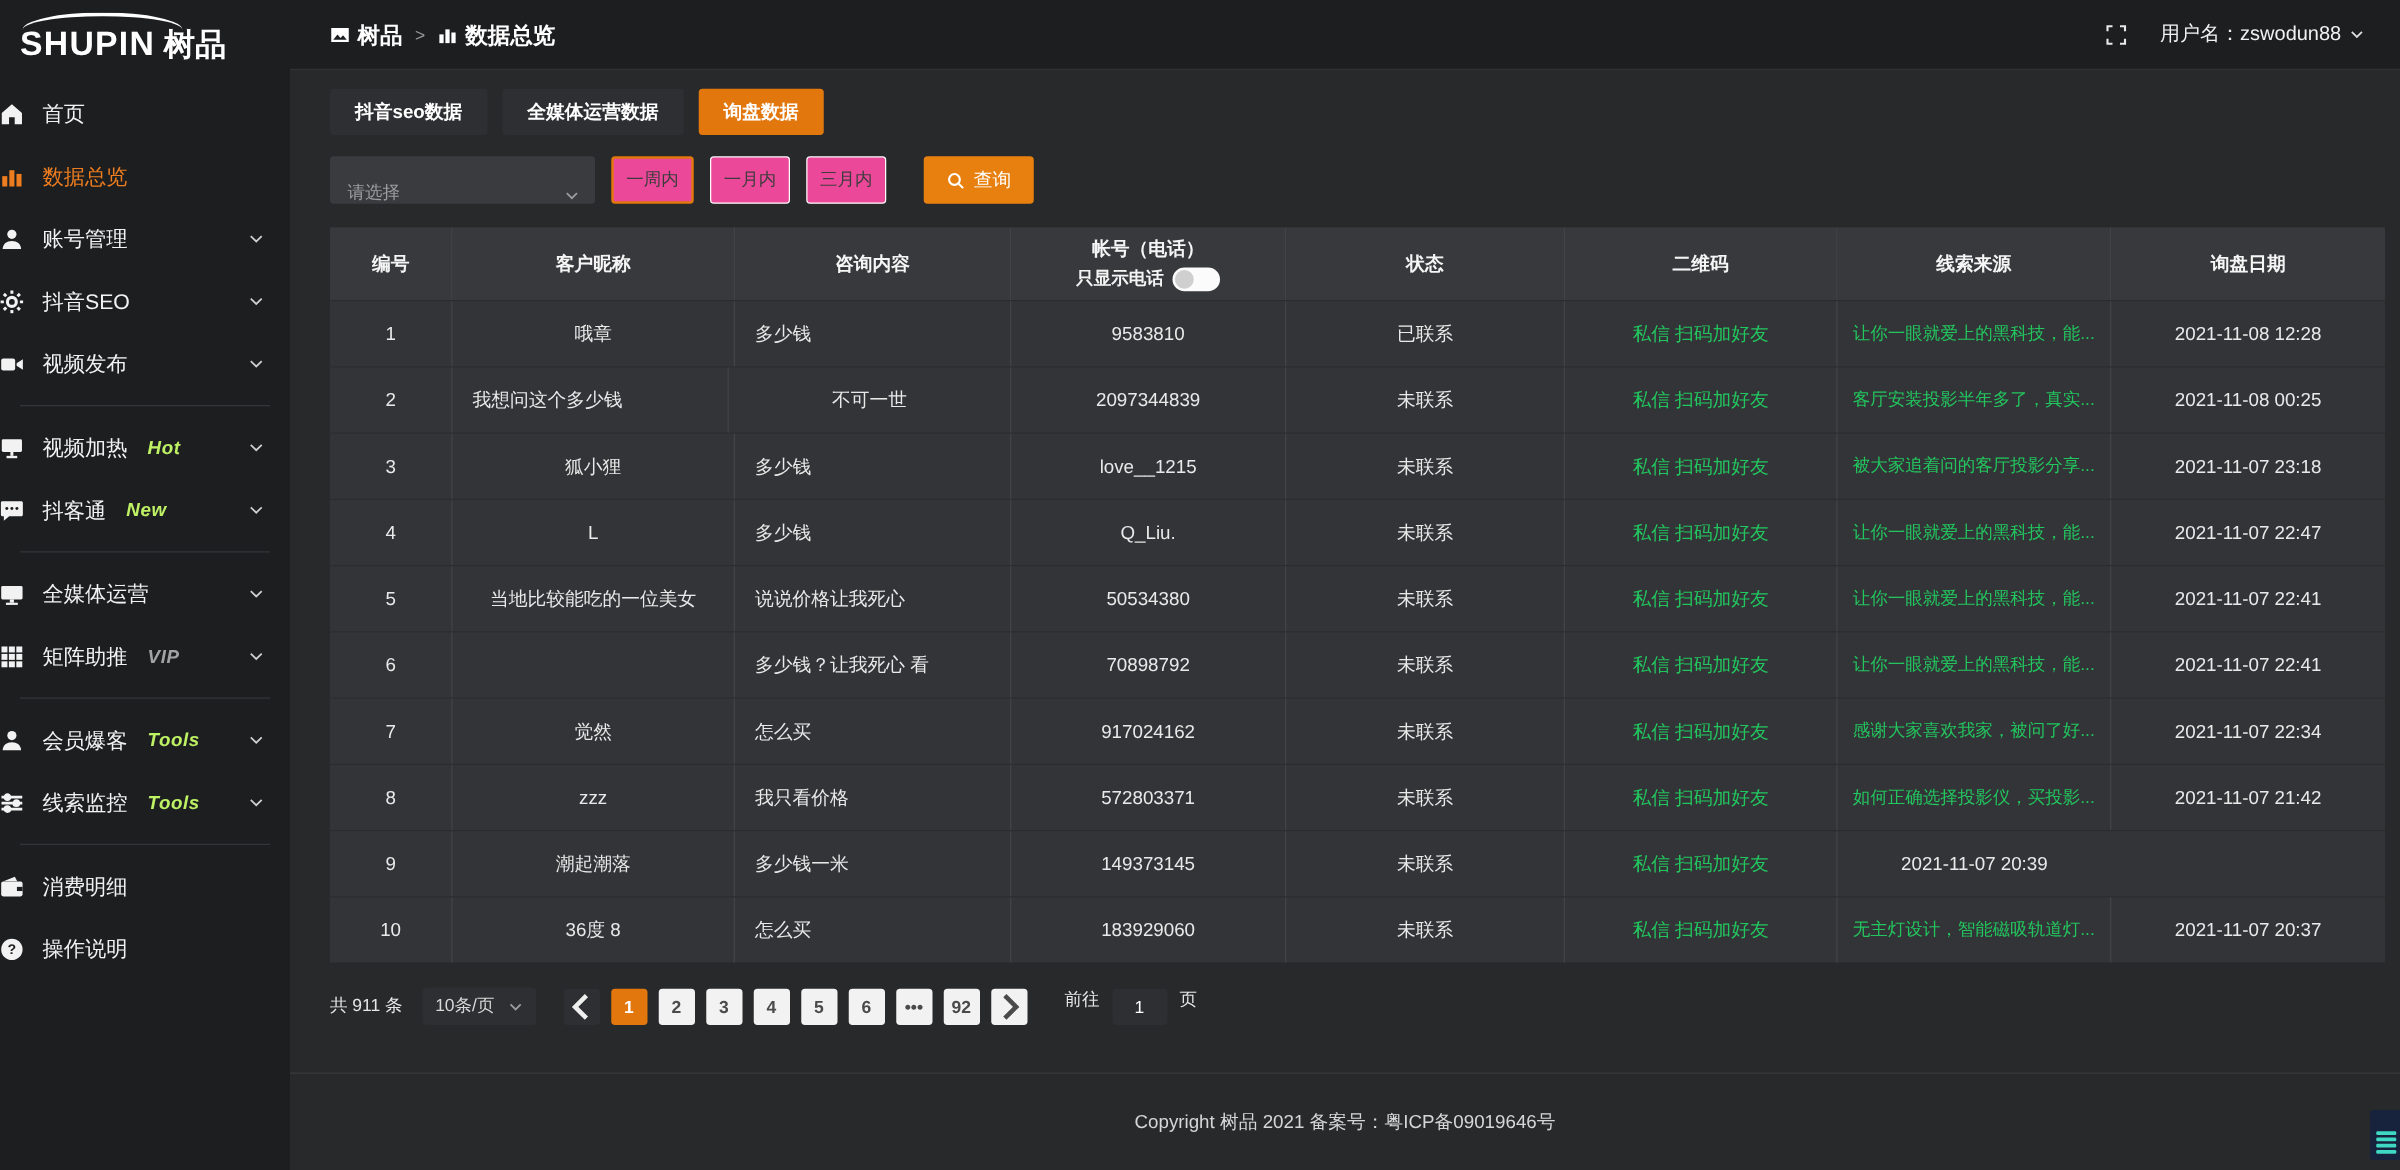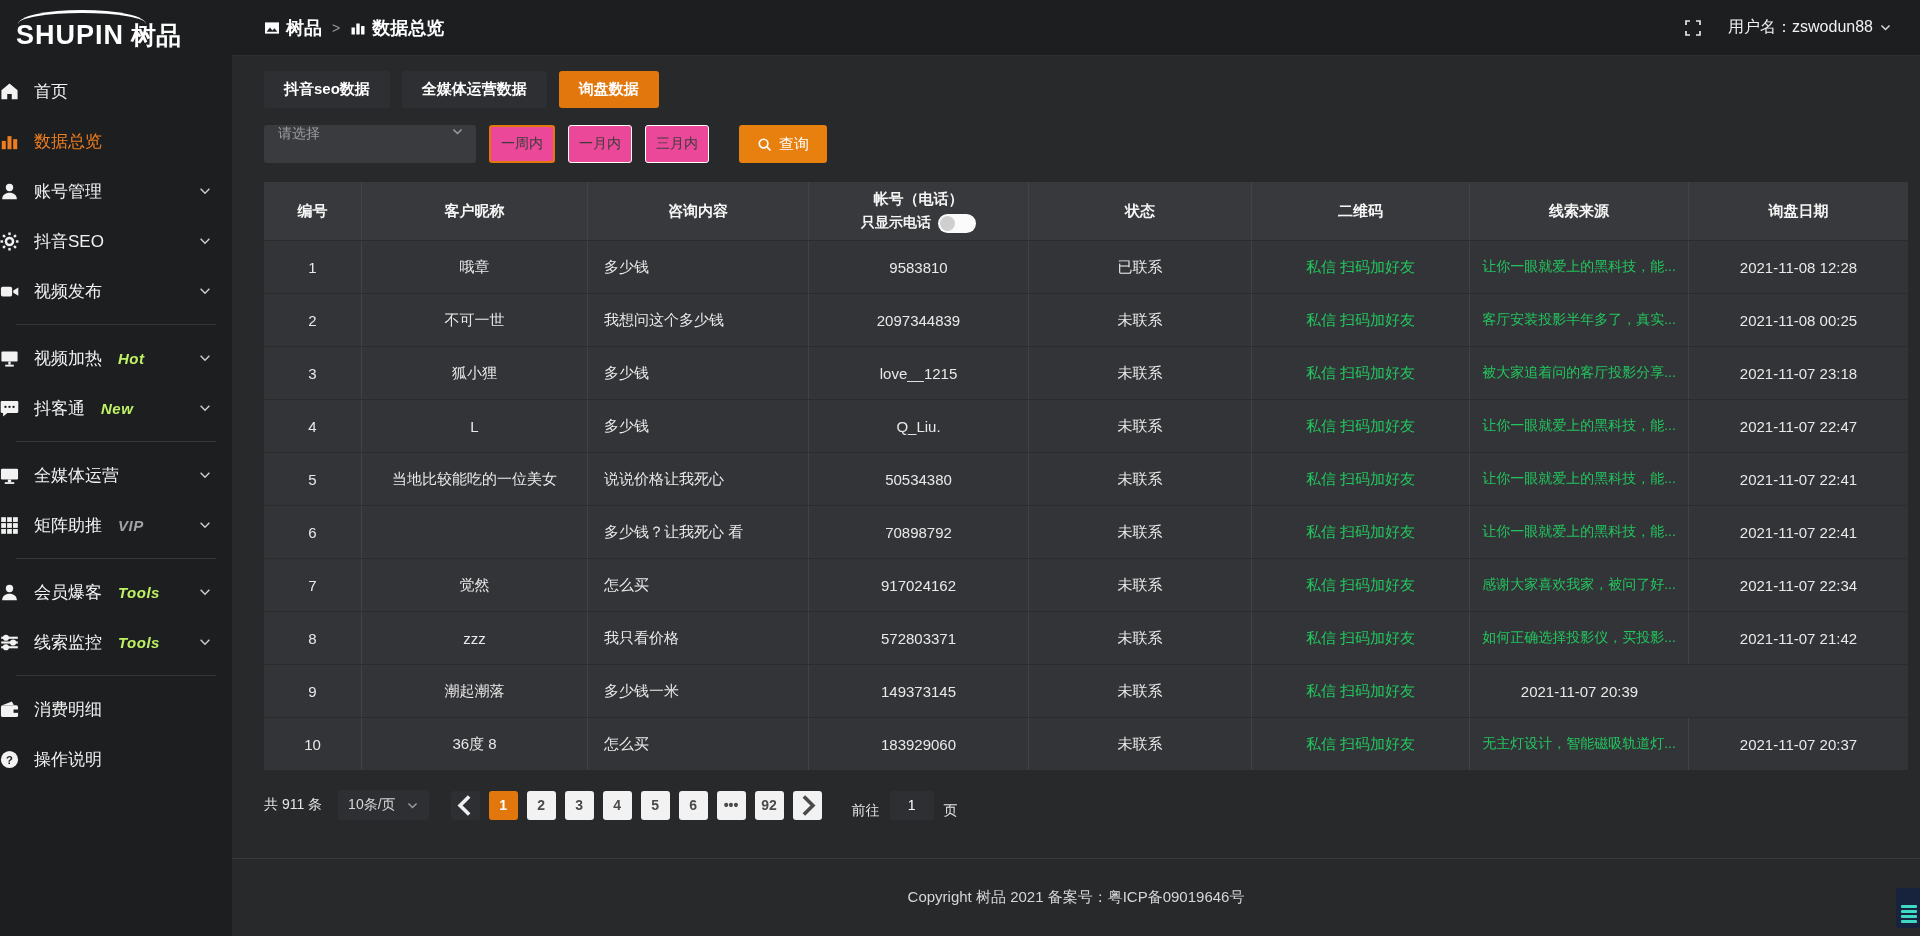--- a/index.html
+++ b/index.html
@@ -35,21 +35,21 @@
   .fs-icon { width:18px; height:18px; display:inline-flex; cursor:pointer; }
   .user-chip { display:flex; align-items:center; gap:6px; cursor:pointer; }
   .chev-sm { width:13px; height:13px; display:inline-flex; color:#dcdcdc; }
   
   .main { position:absolute; left:232px; top:57px; right:0; bottom:0; padding:14px 12px 0 32px; }
   .tabs { display:flex; gap:12px; }
   .tab { background:#2e2f32; color:#fff; font-size:15px; font-weight:bold; padding:0 20px; height:37px;
     display:flex; align-items:center; border-radius:3px; cursor:pointer; }
   .tab.active { background:#e2770e; }
   .filters { display:flex; align-items:center; margin-top:17px; }
-  .select { width:212px; height:38px; background:#3a3b3e; border-radius:3px; display:flex; align-items:flex-start;
+  .select { width:212px; height:38px; background:#3a3b3e; border-radius:3px; display:flex; align-items:flex-end;
     justify-content:space-between; padding:0 12px 0 14px; color:#9c9ca0; font-size:14px; cursor:pointer; }
   .range-btn { height:38px; min-width:52px; padding:0 10px; margin-left:13px; background:#ec4899; color:#3c3c3c;
     font-size:14px; border:1px solid #fdfdfd; border-radius:3px; display:flex; align-items:center; justify-content:center; cursor:pointer; }
   .range-btn.active { border:2px solid #e2770e; }
   .query-btn { height:38px; padding:0 18px; margin-left:30px; background:#e8800f; color:#fff; font-size:15px;
     border-radius:3px; display:flex; align-items:center; gap:7px; cursor:pointer; }
   .qicon { width:15px; height:15px; display:inline-flex; }
   
   .table { margin-top:19px; width:1644px; background:#333437; }
   .trow { display:flex; }
@@ -71,21 +71,21 @@
   .src { font-size:14px; }
   
   .pagination { display:flex; align-items:center; margin-top:20px; font-size:14px; color:#e6e6e6; }
   .pg-total { margin-right:16px; }
   .pg-size { background:#2e2f32; height:30px; padding:0 10px; border-radius:3px; display:flex; align-items:center; gap:10px; color:#d8d8d8; cursor:pointer; }
   .pg-btn { min-width:29px; height:29px; margin-left:9px; background:#f2f2f2; color:#4a4a4a; font-weight:bold;
     border-radius:3px; display:flex; align-items:center; justify-content:center; font-size:14px; cursor:pointer; }
   .pg-btn.dark { background:#2e2f32; color:#efefef; }
   .pg-btn.active { background:#e2770e; color:#fff; }
   .pg-prev { margin-left:22px; }
-  .pg-goto { display:flex; align-items:flex-end; gap:10px; margin-left:30px; }
+  .pg-goto { display:flex; align-items:flex-start; gap:10px; margin-left:30px; }
   .pg-input { width:44px; height:29px; background:#2e2f32; border:none; color:#fff; text-align:center;
     font-size:14px; border-radius:3px; font-family:inherit; }
   
   .footer { position:absolute; left:232px; right:0; bottom:0; height:78px; border-top:1px solid #393a3d;
     display:flex; align-items:center; justify-content:center; color:#d6d6d6; font-size:15px; }
   
   .mini-widget { position:absolute; right:0; bottom:8px; width:24px; height:40px; background:#17233c;
     border-radius:3px 0 0 3px; z-index:5; display:flex; flex-direction:column; justify-content:flex-end; gap:2px; padding:3px 3px 5px 5px; }
   .mini-widget i { display:block; height:3px; background:#3fd8c2; border-radius:1px; }
   svg { display:block; width:100%; height:100%; }
@@ -401,22 +401,22 @@
         <div class="tcell c5">
             <span class="olink">私信 扫码加好友</span>
           </div>
         <div class="tcell c6">
             <span class="olink src">让你一眼就爱上的黑科技，能...</span>
           </div>
         <div class="tcell c7">2021-11-08 12:28</div>
       </div>
       <div class="trow">
         <div class="tcell c0">2</div>
+        <div class="tcell c2">我想问这个多少钱</div>
         <div class="tcell c1">不可一世</div>
-        <div class="tcell c2">我想问这个多少钱</div>
         <div class="tcell c3">2097344839</div>
         <div class="tcell c4 status-pending">未联系</div>
         <div class="tcell c5">
             <span class="olink">私信 扫码加好友</span>
           </div>
         <div class="tcell c6">
             <span class="olink src">客厅安装投影半年多了，真实...</span>
           </div>
         <div class="tcell c7">2021-11-08 00:25</div>
       </div>

